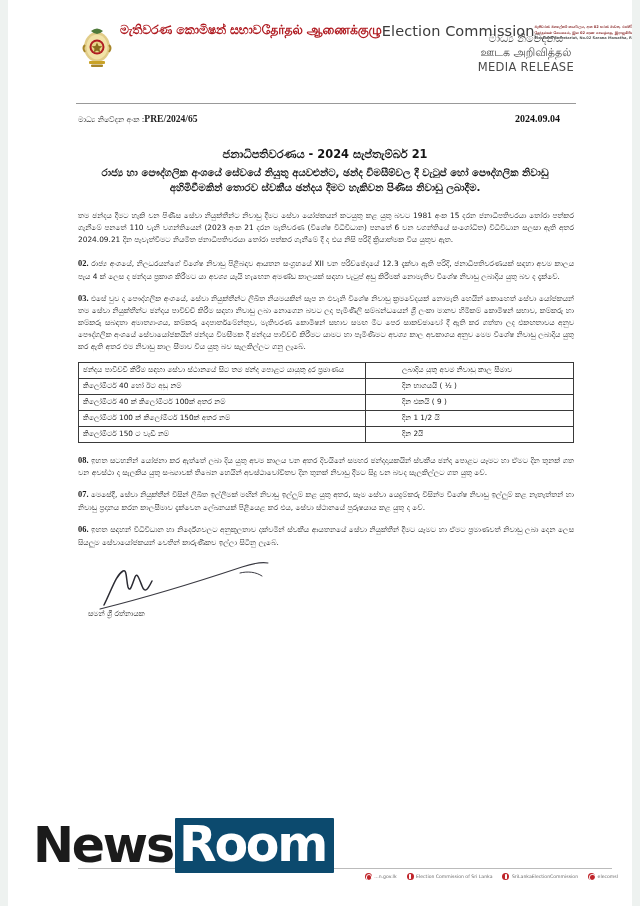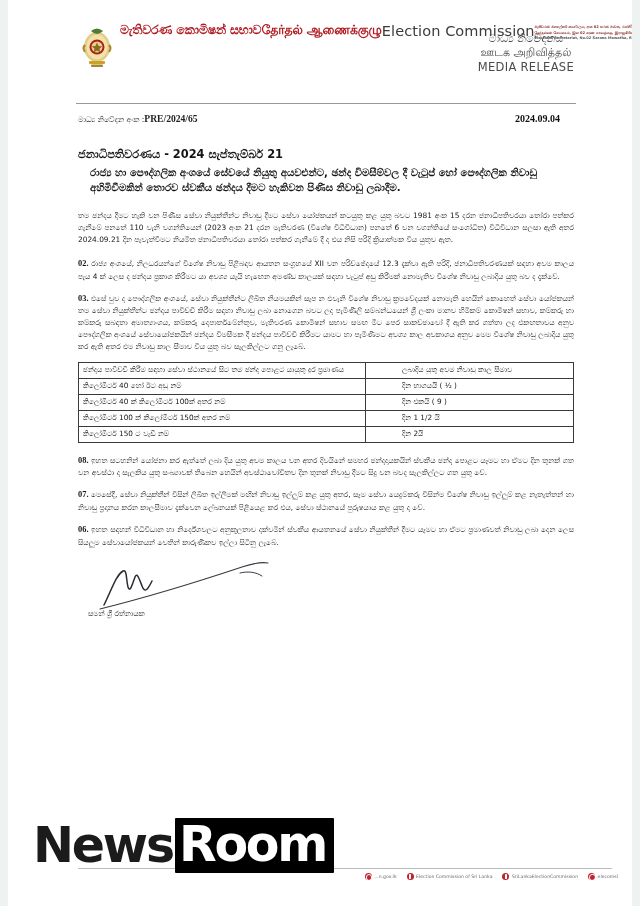--- a/index.html
+++ b/index.html
@@ -136,20 +136,21 @@
     color: #111;
     margin-right: 14px;
   }
 
   
   .title-wrap {
     position: absolute;
     left: 8px;
     right: 8px;
     top: 136px;
+    text-align: center;
   }
   .doc-title {
     font-size: 11.4px;
     font-weight: bold;
     color: #141414;
     line-height: 1.45;
   }
   .doc-subtitle {
     margin-top: 2px;
     font-size: 10.2px;
@@ -235,21 +236,21 @@
   .wm-news {
     font-family: "DejaVu Sans", sans-serif;
     font-size: 49px;
     font-weight: bold;
     color: #1b1b1b;
     letter-spacing: -2.2px;
     line-height: 1;
     padding-right: 2px;
   }
   .wm-room-box {
-    background: #000000;
+    background: #0c4a6e;
     padding: 2px 8px 4px 4px;
     line-height: 1;
     border-radius: 1px;
   }
   .wm-room {
     font-family: "DejaVu Sans", sans-serif;
     font-size: 49px;
     font-weight: bold;
     color: #ffffff;
     letter-spacing: -2.2px;

